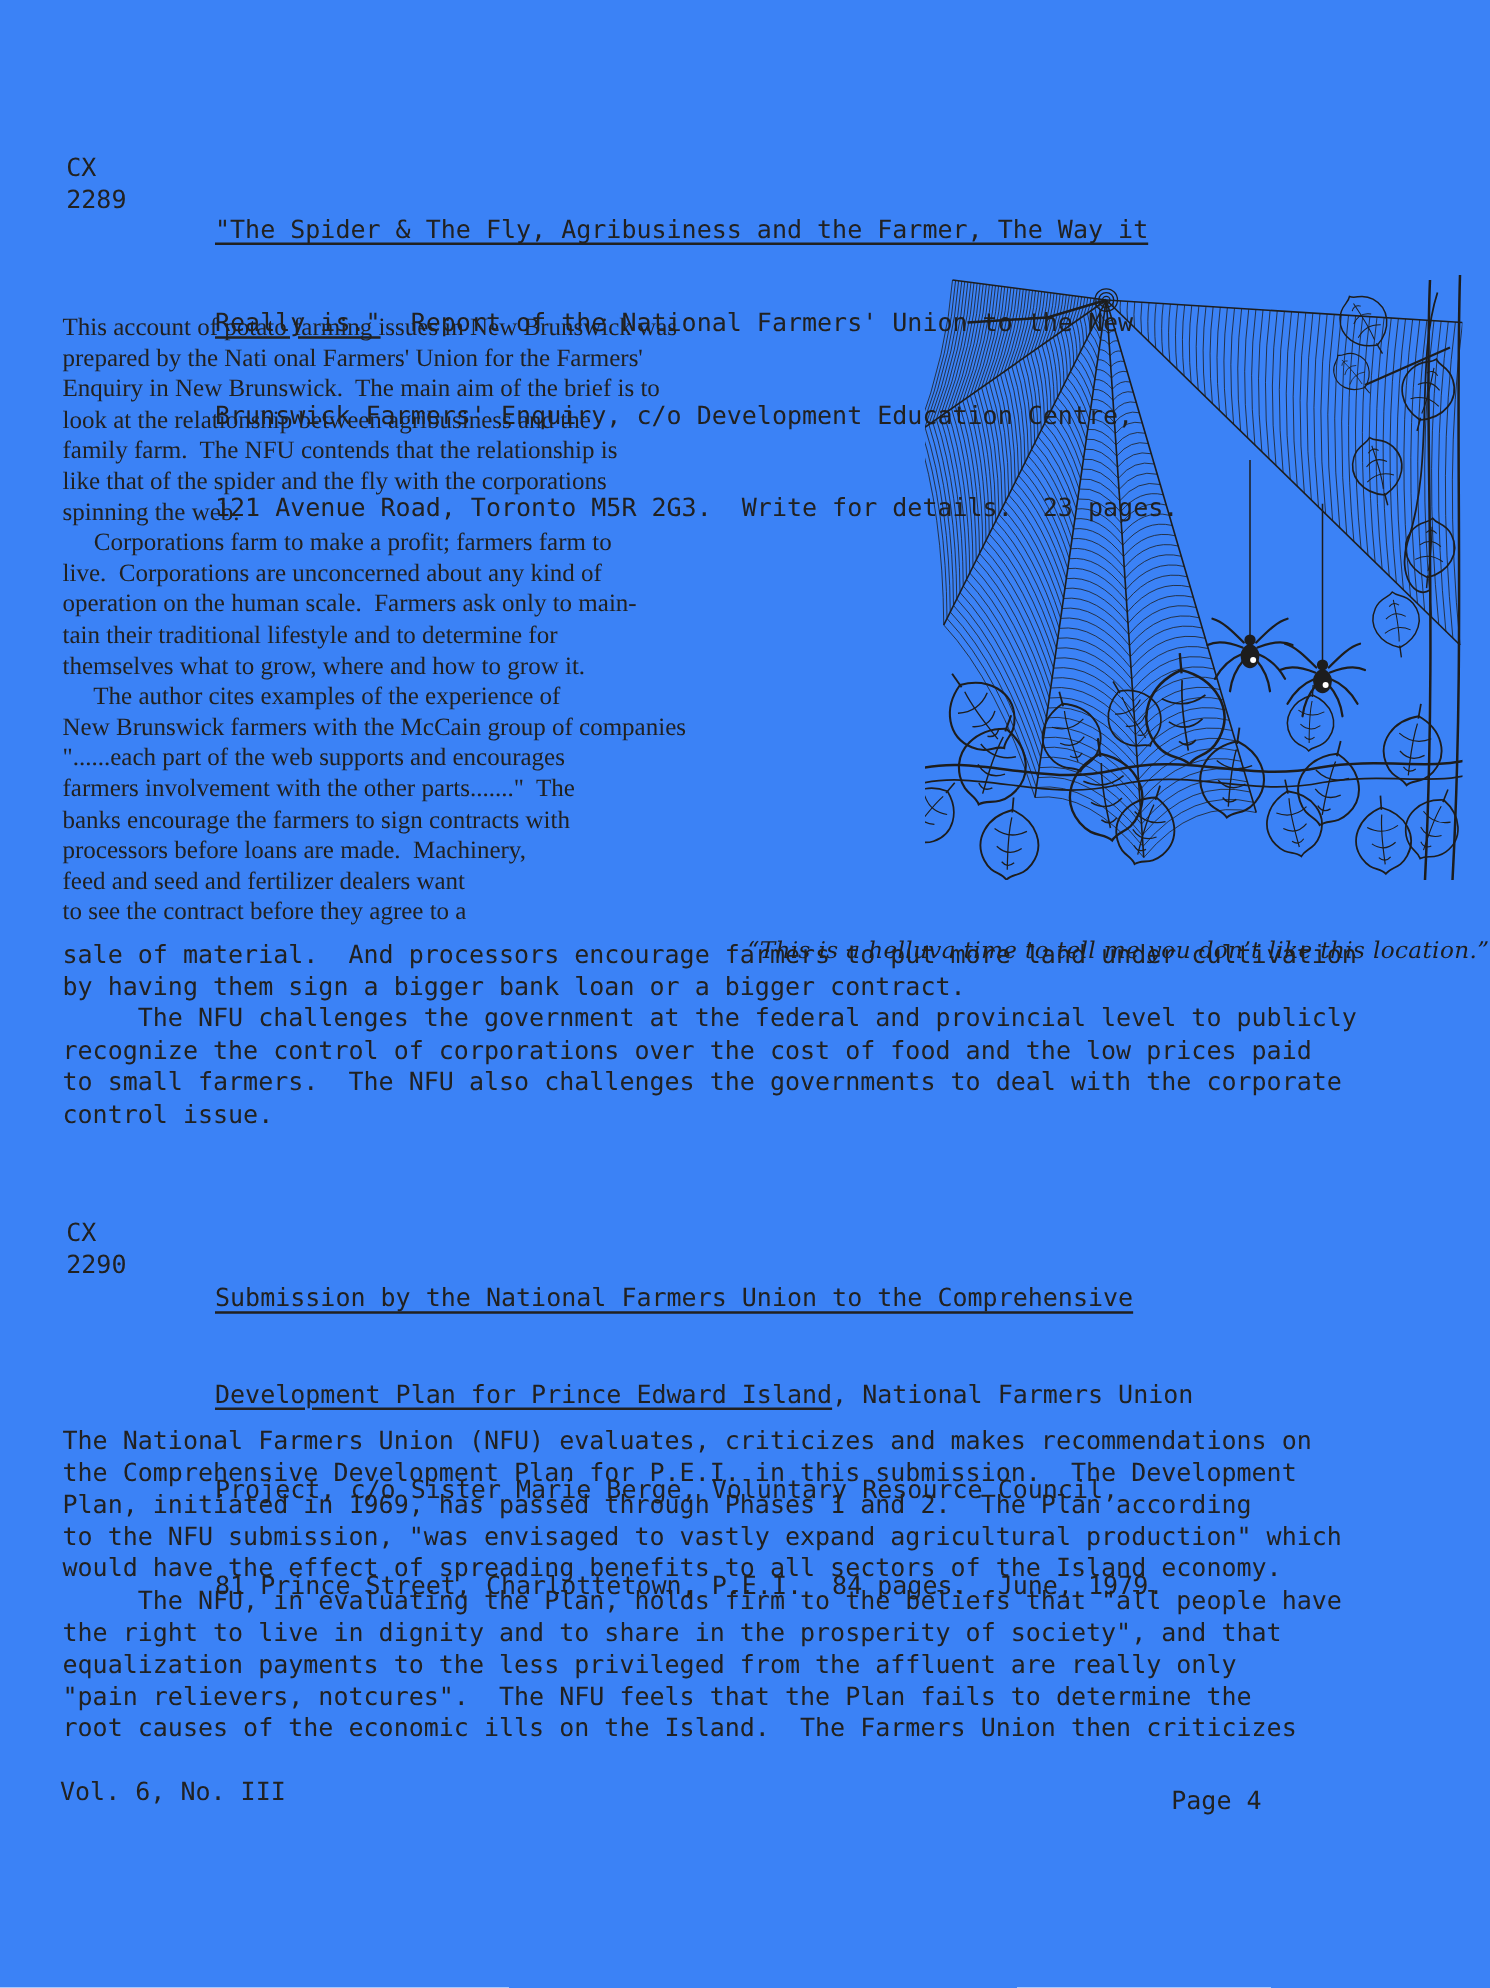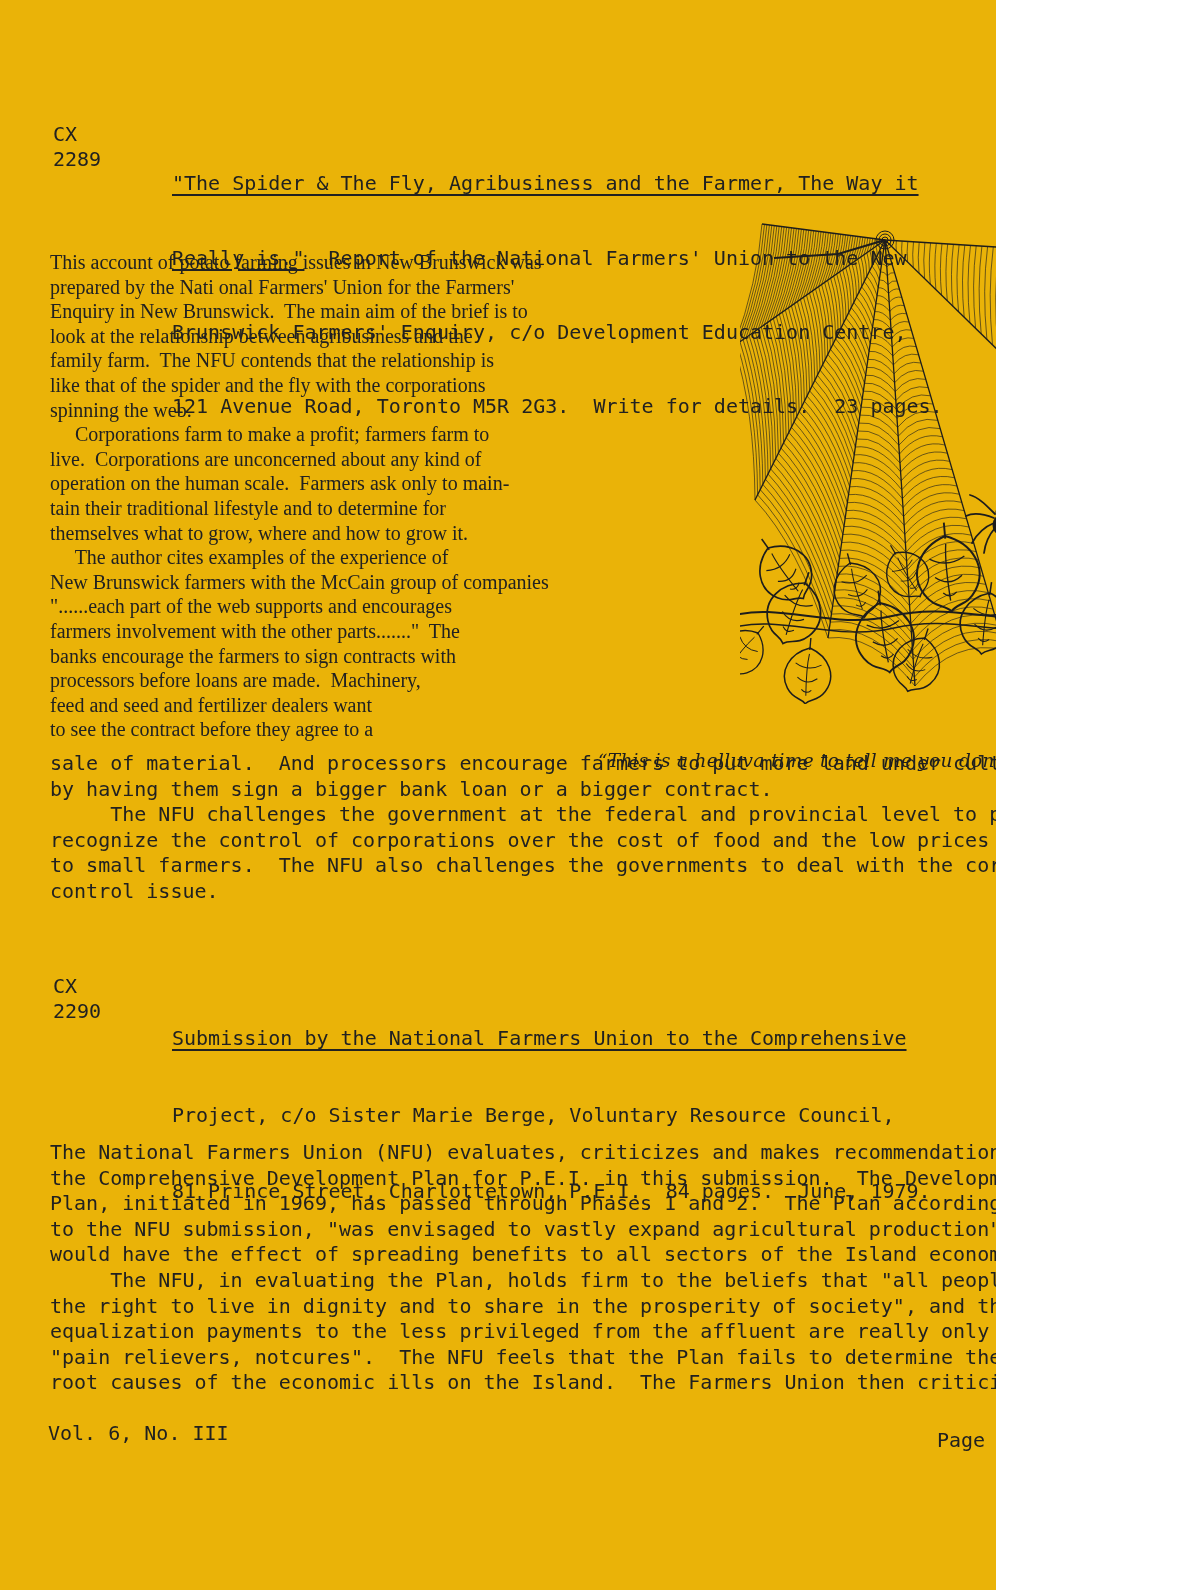--- a/index.html
+++ b/index.html
@@ -1,16 +1,16 @@
 <!DOCTYPE html>
 <html><head>
 <meta charset="utf-8">
 <style>
   html,body{margin:0;padding:0;background:#ffffff;}
-  .page{position:relative;width:996px;height:1590px;background:#eab308;overflow:hidden;
+  .page{position:relative;width:1192px;height:1590px;background:#3b82f6;overflow:hidden;
         font-family:"DejaVu Sans Mono", monospace;color:#212121;}
   .abs{position:absolute;}
   .mono{font-family:"DejaVu Sans Mono", monospace;font-size:20px;color:#212121;white-space:pre;}
   .head1{line-height:24.7px;}
   .head2{line-height:25.5px;}
   .bodyA{line-height:24.6px;font-family:Liberation Serif, serif;}
   .bodyB{line-height:25.6px;}
   .bodyC{line-height:25.6px;margin-top:20px;}
   .u{text-decoration:underline;text-underline-offset:4px;text-decoration-thickness:1.6px;}
   .caption{font-family:"DejaVu Serif", serif;font-style:italic;font-size:18.5px;color:#1d1d1d;white-space:nowrap;letter-spacing:.3px;margin-top:44px;}
@@ -57,20 +57,21 @@
 by having them sign a bigger bank loan or a bigger contract.
      The NFU challenges the government at the federal and provincial level to publicly
 recognize the control of corporations over the cost of food and the low prices paid
 to small farmers.  The NFU also challenges the governments to deal with the corporate
 control issue.</div>
 
   <div class="abs mono" style="left:53px;top:974px">CX</div>
   <div class="abs mono" style="left:53px;top:999px">2290</div>
   <div class="abs mono head2" style="left:172px;top:975px">
     <div><span class="u">Submission by the National Farmers Union to the Comprehensive</span></div>
+    <div><span class="u">Development Plan for Prince Edward Island</span><span>, National Farmers Union</span></div>
     <div>Project, c/o Sister Marie Berge, Voluntary Resource Council,</div>
     <div>81 Prince Street, Charlottetown, P.E.I.  84 pages.  June, 1979.</div>
   </div>
 
   <div class="abs mono bodyC" style="left:50px;top:1120px">The National Farmers Union (NFU) evaluates, criticizes and makes recommendations on
 the Comprehensive Development Plan for P.E.I. in this submission.  The Development
 Plan, initiated in 1969, has passed through Phases 1 and 2.  The Plan according
 to the NFU submission, "was envisaged to vastly expand agricultural production" which
 would have the effect of spreading benefits to all sectors of the Island economy.
      The NFU, in evaluating the Plan, holds firm to the beliefs that "all people have

